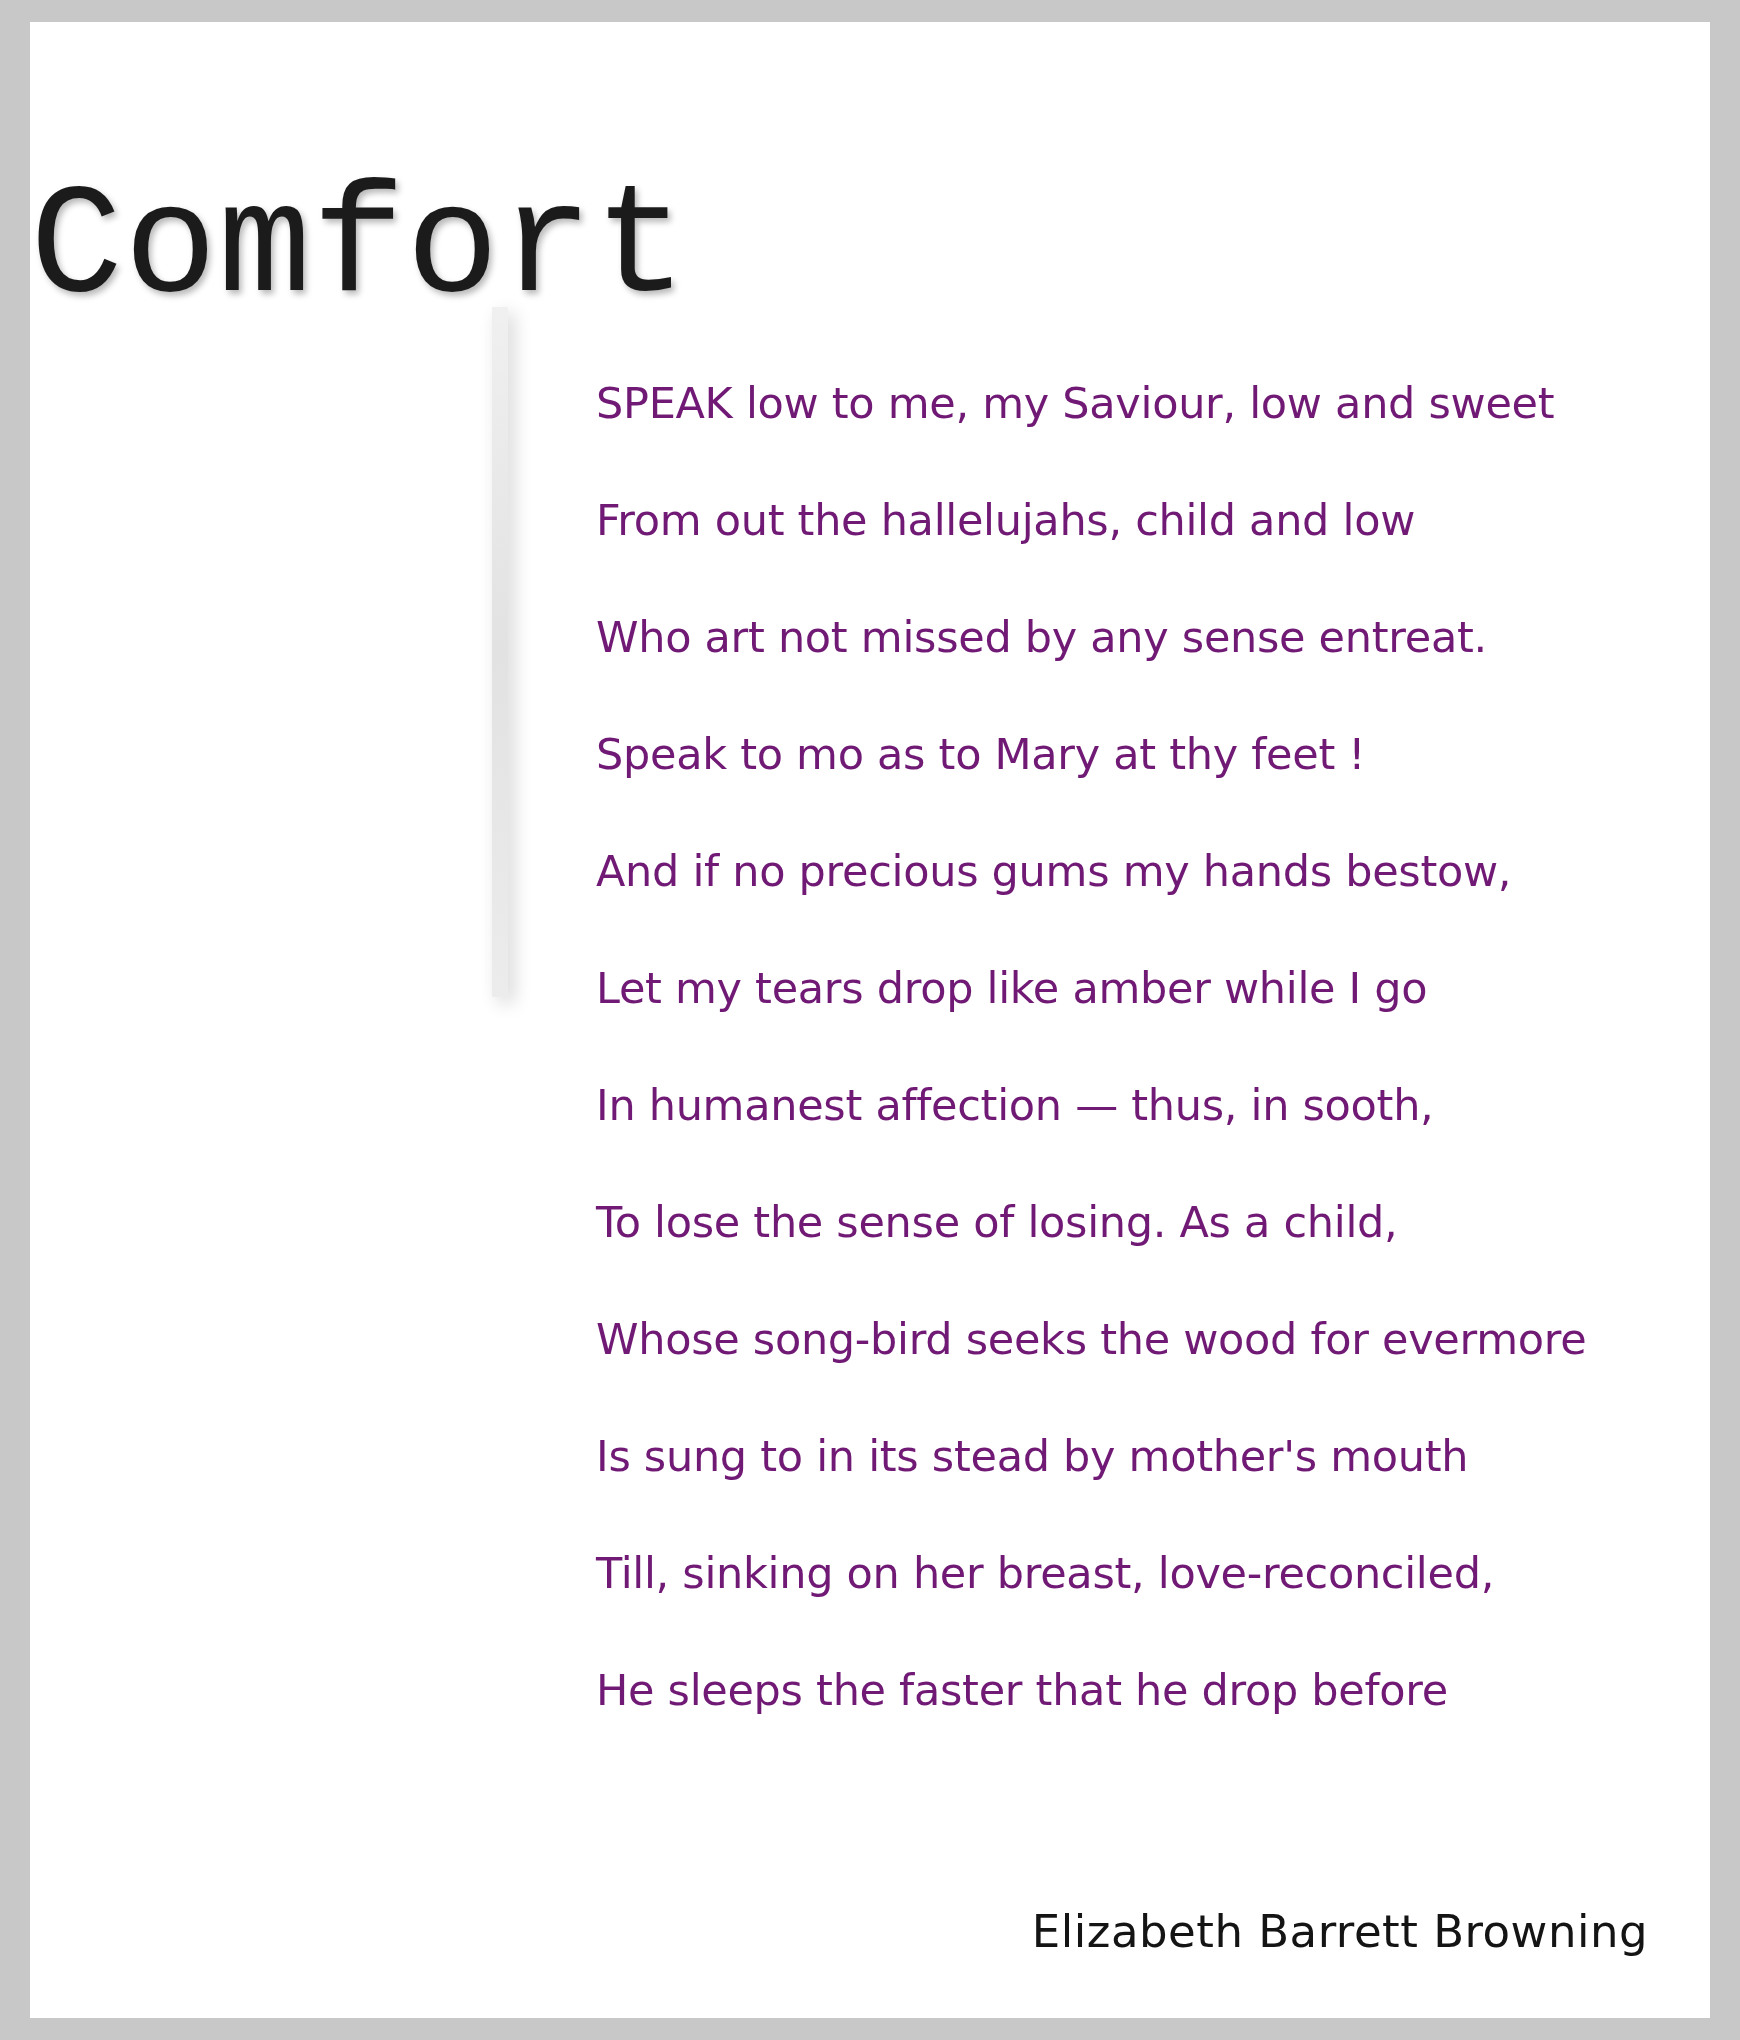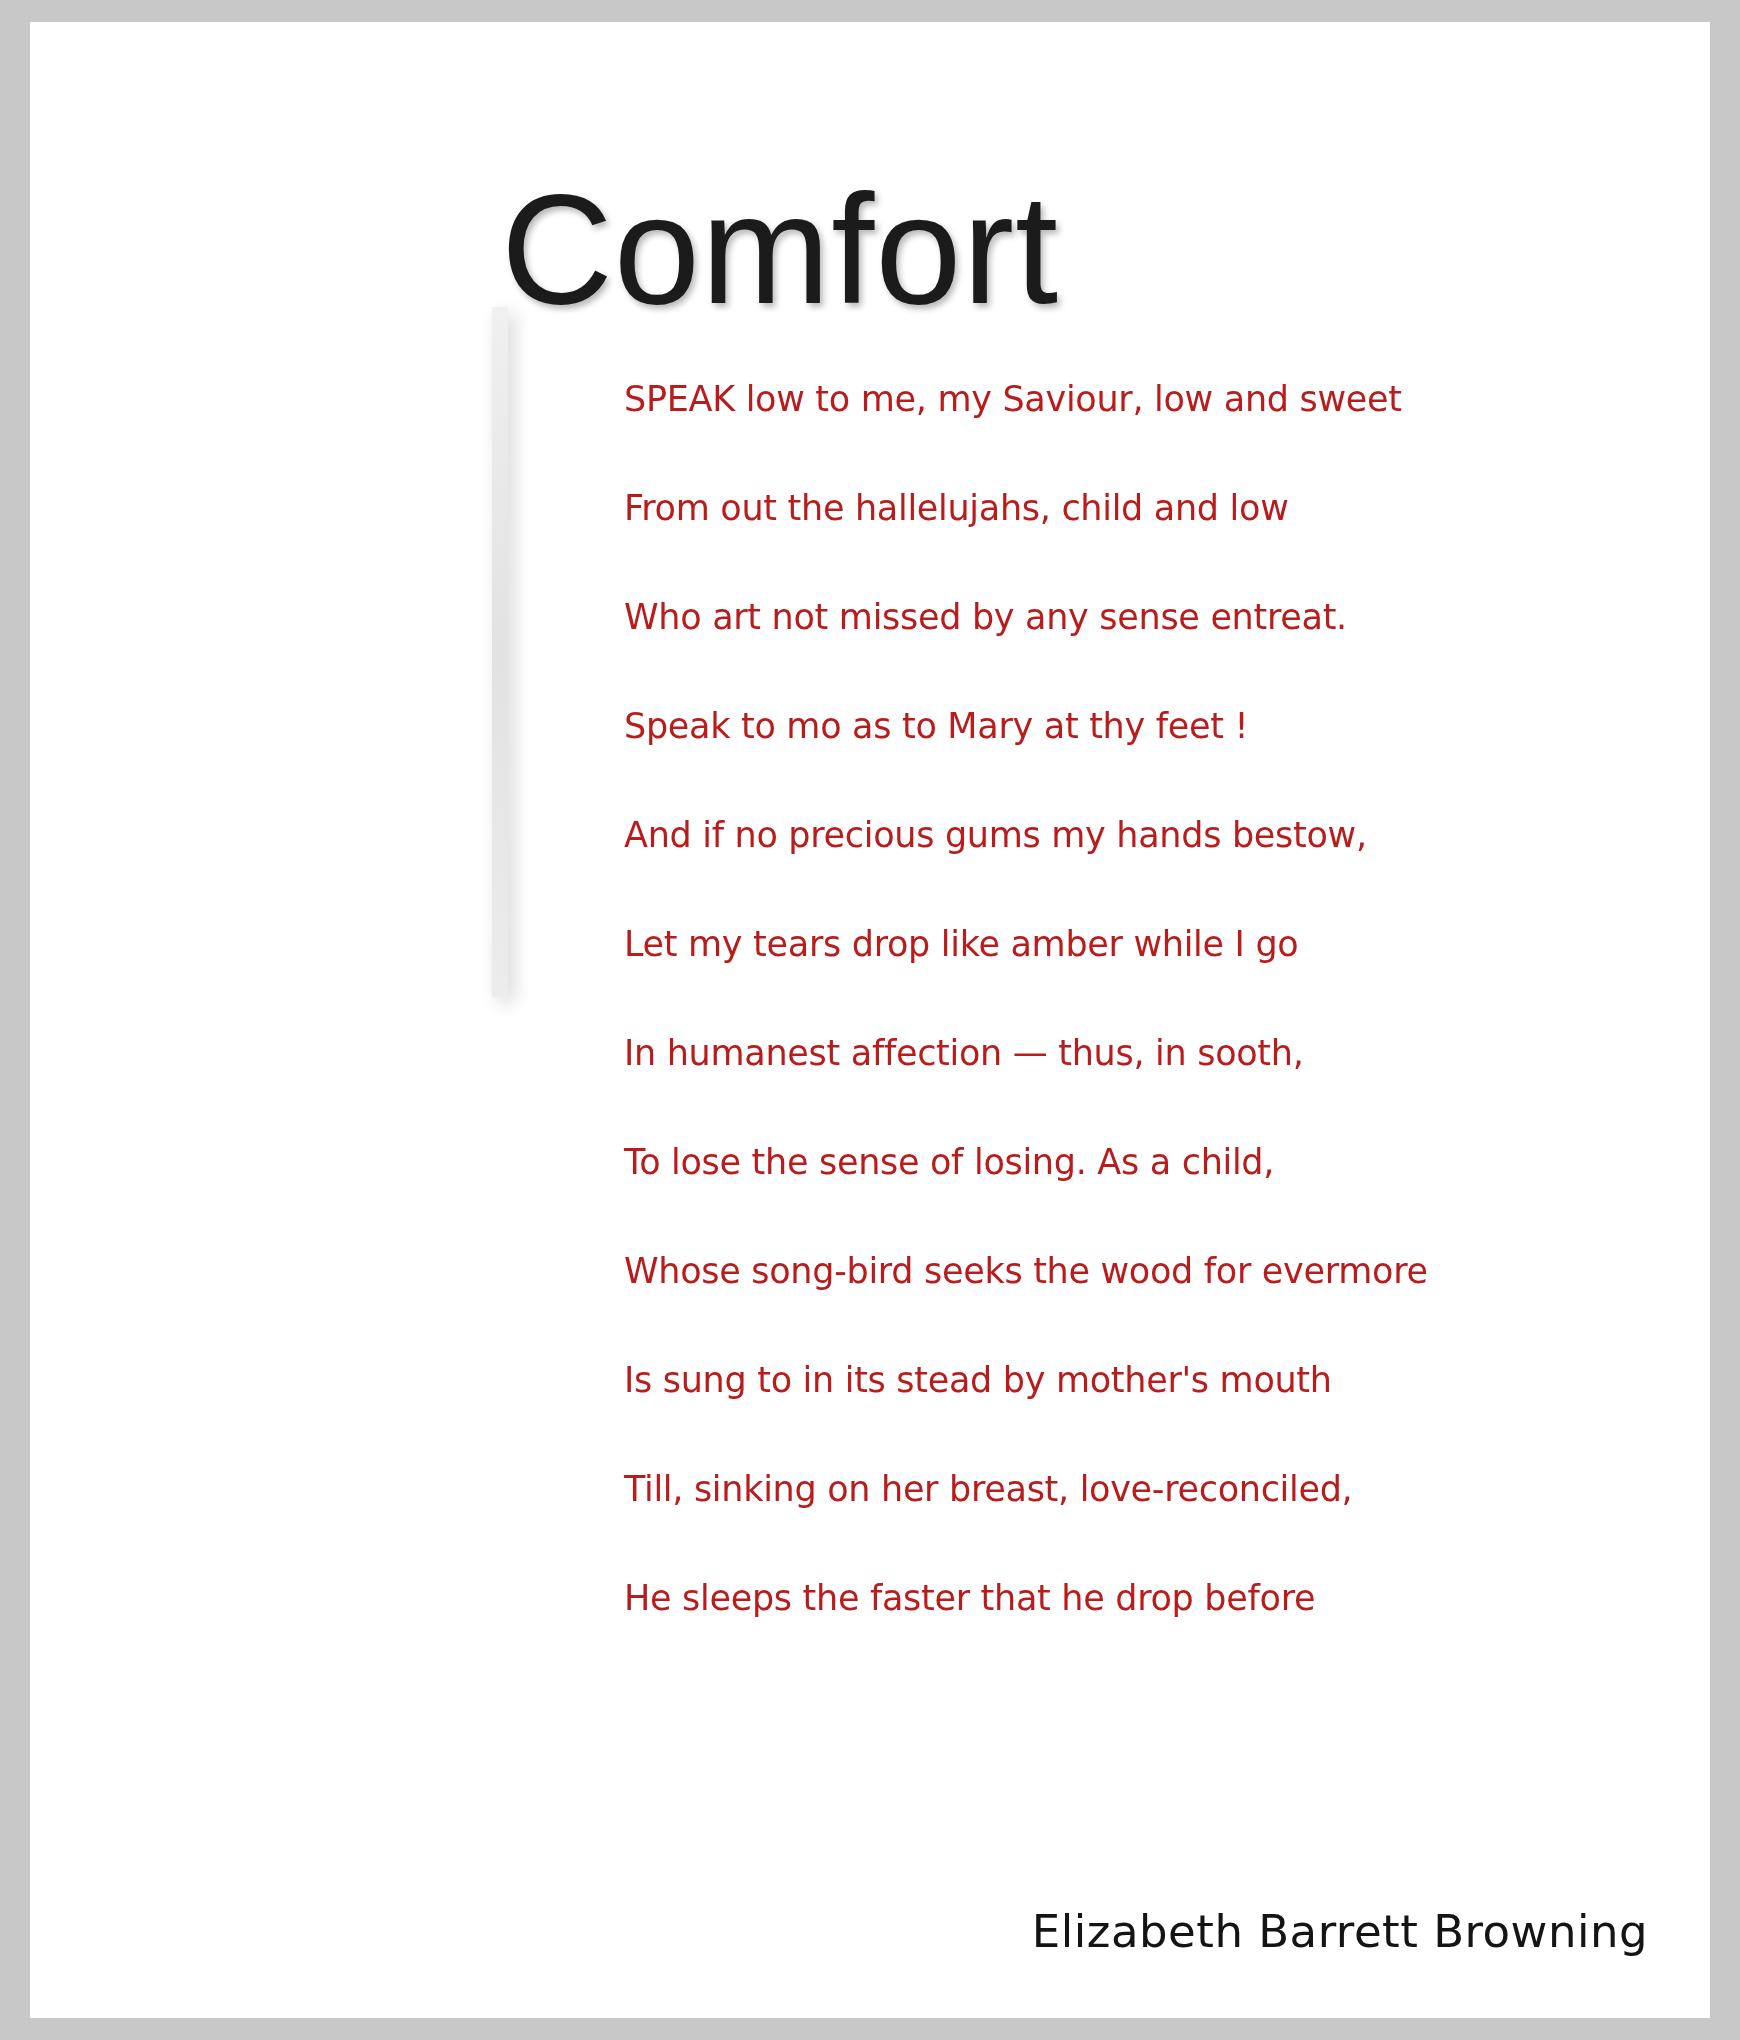--- a/index.html
+++ b/index.html
@@ -20,22 +20,22 @@
     width: 1680px;
     height: 1996px;
     background: #ffffff;
     overflow: hidden;
   }
   .title {
     position: absolute;
     left: 0;
     top: 150px;
     width: 1500px;
-    text-align: center;
-    font-family: Liberation Sans, sans-serif;
+    text-align: left;
+    font-family: Liberation Mono, monospace;
     font-weight: 400;
     font-size: 155px;
     line-height: 1.0;
     color: #1b1b1b;
     letter-spacing: 1px;
     text-shadow: 3px 4px 6px rgba(0,0,0,0.28);
     white-space: nowrap;
   }
   .accent-bar {
     position: absolute;
@@ -48,27 +48,26 @@
     border-radius: 1px;
   }
   .poem {
     position: absolute;
     left: 566px;
     top: 360px;
     width: 1060px;
   }
   .poem-line {
     font-family: "DejaVu Sans", sans-serif;
-    font-size: 35px;
+    font-size: 43px;
     line-height: 1.0;
-    color: #b91c1c;
+    color: #701a75;
     margin-bottom: 74px;
     white-space: nowrap;
     letter-spacing: -0.3px;
-    margin-left: 28px;
   }
   .author {
     position: absolute;
     right: 62px;
     bottom: 60px;
     font-family: "DejaVu Sans", sans-serif;
     font-size: 45px;
     color: #141414;
     letter-spacing: 0.5px;
     white-space: nowrap;

